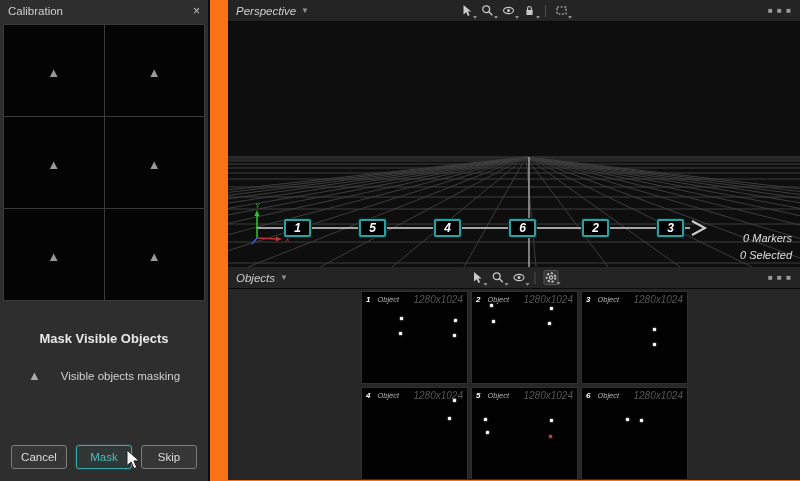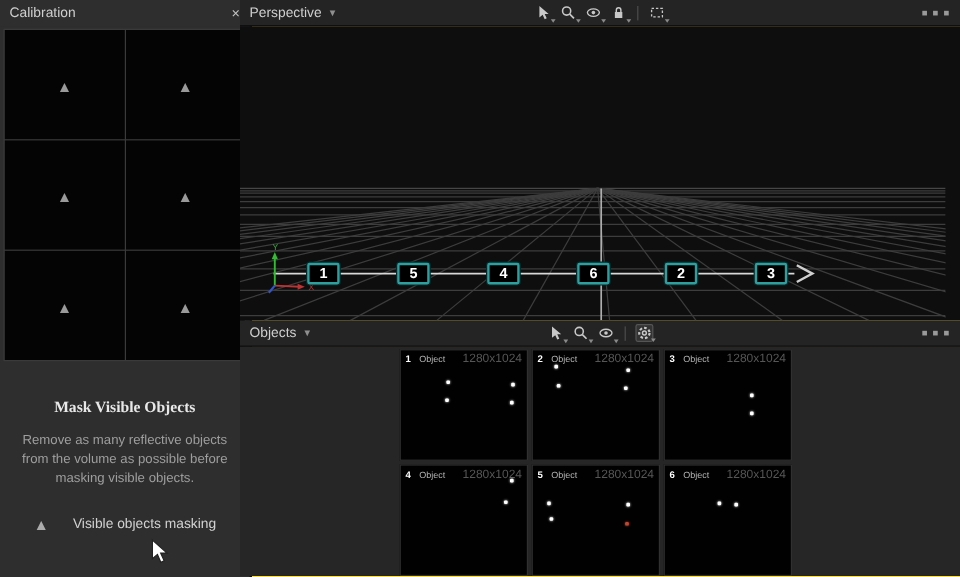--- a/index.html
+++ b/index.html
@@ -1,42 +1,42 @@
 <!DOCTYPE html>
 <html><head>
 <meta charset="utf-8">
 <style>
   * { margin:0; padding:0; box-sizing:border-box; }
   html,body { background:#111; }
   body { font-family:"Liberation Sans", sans-serif; }
-  .app { position:relative; width:800px; height:481px; background:#fde047; overflow:hidden; }
+  .app { position:relative; width:800px; height:481px; background:#f97316; overflow:hidden; }
 
   
   .left-panel { position:absolute; left:0; top:0; width:210px; height:481px; background:#2e2e2e; border-right:2px solid #0d0d0d; }
   .lp-header { height:22px; display:flex; align-items:center; padding:0 8px; background:#2e2e2e; }
   .lp-title { font-size:11.5px; color:#cfcfcf; }
   .lp-close { margin-left:auto; color:#c3c3c3; font-size:12px; line-height:12px; cursor:default; }
   .preview-grid { position:absolute; left:3px; right:3px; top:24px; height:277px;
     display:grid; grid-template-columns:1fr 1fr; grid-template-rows:1fr 1fr 1fr;
     gap:1px; background:#3a3a3a; border:1px solid #3a3a3a; }
   .pcell { background:#040404; position:relative; }
   .pcell .tri { position:absolute; left:50%; top:52%; transform:translate(-50%,-50%); color:#9a9a9a; font-size:13px; }
   .mask-section { position:absolute; left:0; right:0; top:301px; text-align:center; }
-  .mask-title { margin-top:30px; font-size:13px; font-weight:bold; color:#e8e8e8;font-family:Liberation Serif, serif; }
+  .mask-title { margin-top:30px; font-size:13px; font-weight:bold; color:#e8e8e8; }
   .mask-desc { margin:13px 13px 0 13px; font-size:11px; line-height:1.45; color:#9e9e9e; }
   .warn-row { margin-top:22px; display:flex; align-items:center; justify-content:center; gap:20px; }
   .warn-row .tri { color:#ababab; font-size:13px; }
   .warn-row .wtext { font-size:11.5px; color:#d2d2d2; }
   .btn-row { position:absolute; left:11px; right:11px; bottom:12px; display:flex; gap:9px; }
   .btn { flex:1; height:24px; background:#363636; border:1px solid #7d7d7d; border-radius:3px;
     color:#dcdcdc; font-size:11.5px; font-family:inherit; }
   .btn.accent { border:1px solid #3fa9a9; color:#4cbcbc; background:#2f3737; box-shadow:0 0 3px rgba(63,169,169,.35); }
 
   
-  .main { position:absolute; left:200px; top:0; right:0; height:437px; }
+  .main { position:absolute; left:228px; top:0; right:0; height:437px;font-style:italic; }
   .panel-header { height:22px; display:flex; align-items:center; padding:0 8px; background:#242424; border-bottom:1px solid #0a0a0a; position:relative; }
   .ph-title { font-size:11.5px; color:#cfcfcf; }
   .ph-caret { color:#8f8f8f; font-size:8px; margin-left:5px; }
   .ph-tools { position:absolute; left:50%; transform:translateX(-50%); display:flex; align-items:center; gap:6px; }
   .tool { position:relative; width:15px; height:15px; display:inline-flex; align-items:center; justify-content:center; }
   .tool.boxed { border:1px solid #555; background:#333; border-radius:2px; }
   .tool .tcaret { position:absolute; right:-3px; bottom:-1px; width:0; height:0;
     border-left:2.5px solid transparent; border-right:2.5px solid transparent; border-top:3px solid #8a8a8a; }
   .tool-sep { width:1px; height:12px; background:#4d4d4d; margin:0 2px; }
   .ph-overflow { margin-left:auto; color:#9a9a9a; font-size:8px; letter-spacing:1px; }
@@ -88,25 +88,29 @@
         </div>
         <div class="pcell">
           <span class="tri">▲</span>
         </div>
         <div class="pcell">
           <span class="tri">▲</span>
         </div>
       </div>
     <div class="mask-section">
       <div class="mask-title">Mask Visible Objects</div>
-      <div class="mask-desc">Remove as many reflective objects from the volume as possible before masking visible objects.</div>
       <div class="warn-row">
         <span class="tri">▲</span>
         <span class="wtext">Visible objects masking</span>
       </div>
+    </div>
+    <div class="btn-row">
+      <button class="btn">Cancel</button>
+      <button class="btn accent">Mask</button>
+      <button class="btn">Skip</button>
     </div>
   </aside>
 
   <div class="main">
 
     <section>
       <div class="panel-header">
         <span class="ph-title">Perspective</span>
         <span class="ph-caret">▼</span>
         <span class="ph-tools" id="perspTools">
@@ -194,20 +198,24 @@
             <line x1="28" y1="206" x2="462" y2="206" stroke="#d8d8d8" stroke-width="1.6"></line>
             <polyline points="464,199 477,206 464,213" fill="none" stroke="#cfcfcf" stroke-width="2"></polyline>
             <line x1="29" y1="216" x2="29" y2="192" stroke="#33bb33" stroke-width="1.6"></line>
             <polygon points="29,188 26.4,194 31.6,194" fill="#33bb33"></polygon>
             <text x="27" y="186" fill="#33bb33" font-size="7" font-family="Liberation Sans, sans-serif">Y</text>
             <line x1="29" y1="216" x2="50" y2="217" stroke="#bb3333" stroke-width="1.6"></line>
             <polygon points="54,217 48,214.5 48,219.5" fill="#bb3333"></polygon>
             <text x="57" y="220" fill="#bb3333" font-size="7" font-family="Liberation Sans, sans-serif">X</text>
             <line x1="29" y1="216" x2="24" y2="222" stroke="#3355cc" stroke-width="1.8"></line>
           </svg>
+        <div class="vp-status">
+          <div>0 Markers</div>
+          <div>0 Selected</div>
+        </div>
       <div class="marker-box" style="left: 56px; top: 197px;">1</div>
           <div class="marker-box" style="left: 131px; top: 197px;">5</div>
           <div class="marker-box" style="left: 206px; top: 197px;">4</div>
           <div class="marker-box" style="left: 281px; top: 197px;">6</div>
           <div class="marker-box" style="left: 354px; top: 197px;">2</div>
           <div class="marker-box" style="left: 429px; top: 197px;">3</div>
         </div>
     </section>
 
     <section>

